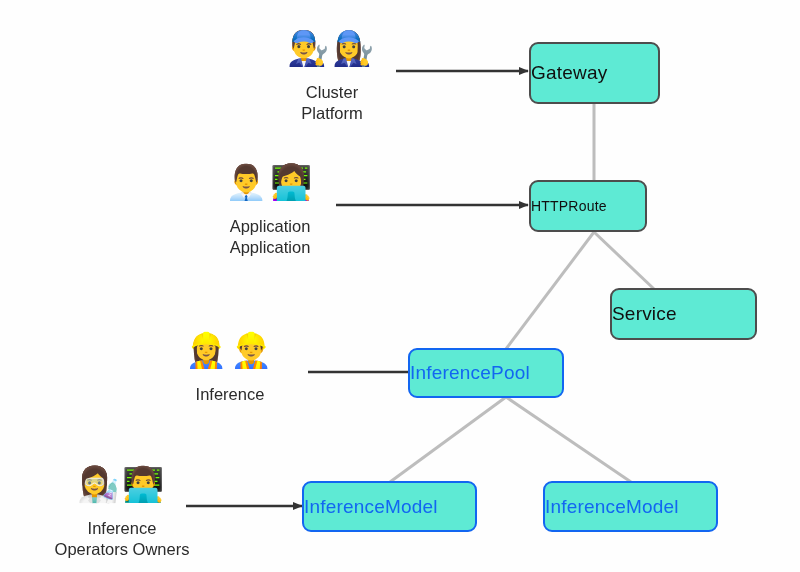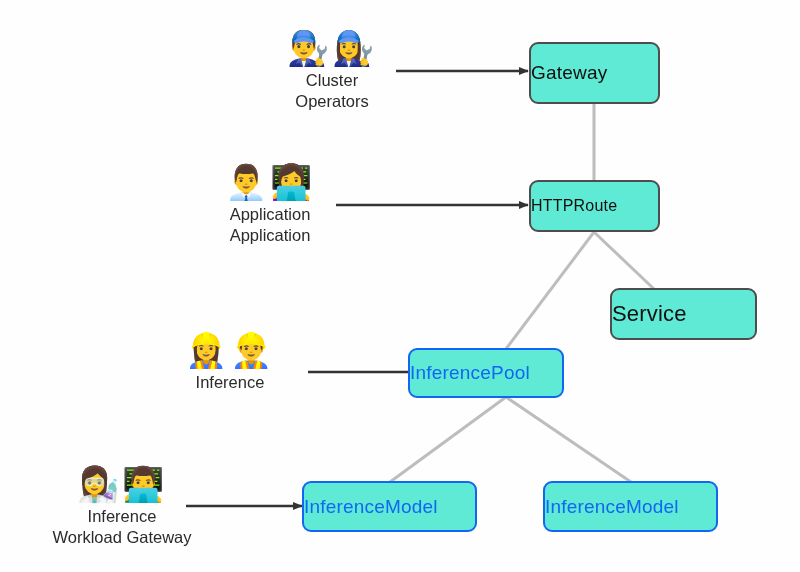--- a/index.html
+++ b/index.html
@@ -59,21 +59,21 @@
     z-index: 3;
   }
   .persona-emoji {
     font-family: "DejaVu Sans", sans-serif;
     font-size: 34px;
     line-height: 40px;
     letter-spacing: 2px;
     white-space: nowrap;
   }
   .persona-label {
-    margin-top: 2px;
+    margin-top: 14px;
     font-size: 16.5px;
     line-height: 21px;
     color: #2b2b2b;
     text-align: center;
     white-space: nowrap;
   }
 </style>
 </head>
 <body>
 
@@ -95,21 +95,21 @@
     <line x1="396" y1="71" x2="528" y2="71" stroke="#333333" stroke-width="2.6" marker-end="url(#arrowhead)"></line>
     <line x1="336" y1="205" x2="528" y2="205" stroke="#333333" stroke-width="2.6" marker-end="url(#arrowhead)"></line>
     <line x1="308" y1="372" x2="428" y2="372" stroke="#333333" stroke-width="2.6" marker-end="url(#arrowhead)"></line>
     <line x1="186" y1="506" x2="302" y2="506" stroke="#333333" stroke-width="2.6" marker-end="url(#arrowhead)"></line>
   </svg>
 
   <div class="persona" style="left:258px; top:28px; width:148px;">
     <div class="persona-emoji">👨‍🔧👩‍🔧</div>
     <div class="persona-label">
       <div>Cluster</div>
-      <div>Operators</div>
+      <div>Platform</div>
     </div>
   </div>
 
   <div class="persona" style="left:196px; top:162px; width:148px;">
     <div class="persona-emoji">👨‍💼👩‍💻</div>
     <div class="persona-label">
       <div>Application</div>
       <div>Application</div>
     </div>
   </div>
@@ -118,33 +118,33 @@
     <div class="persona-emoji">👷‍♀️👷‍♂️</div>
     <div class="persona-label">
       <div>Inference</div>
     </div>
   </div>
 
   <div class="persona" style="left:48px; top:464px; width:148px;">
     <div class="persona-emoji">👩‍🔬👨‍💻</div>
     <div class="persona-label">
       <div>Inference</div>
-      <div>Workload Gateway</div>
+      <div>Operators Owners</div>
     </div>
   </div>
 
   <div class="node gray" style="left:529px; top:42px; width:131px; height:62px; font-size:19px;">
     <span class="node-label">Gateway</span>
   </div>
 
-  <div class="node gray" style="left:529px; top:180px; width:131px; height:52px; font-size:16px;">
+  <div class="node gray" style="left:529px; top:180px; width:118px; height:52px; font-size:14px;">
     <span class="node-label">HTTPRoute</span>
   </div>
 
-  <div class="node gray" style="left:610px; top:288px; width:147px; height:52px; font-size:22px;">
+  <div class="node gray" style="left:610px; top:288px; width:147px; height:52px; font-size:19px;">
     <span class="node-label">Service</span>
   </div>
 
   <div class="node blue" style="left:408px; top:348px; width:156px; height:50px; font-size:19px;">
     <span class="node-label">InferencePool</span>
   </div>
 
   <div class="node blue" style="left:302px; top:481px; width:175px; height:51px; font-size:19px;">
     <span class="node-label">InferenceModel</span>
   </div>

